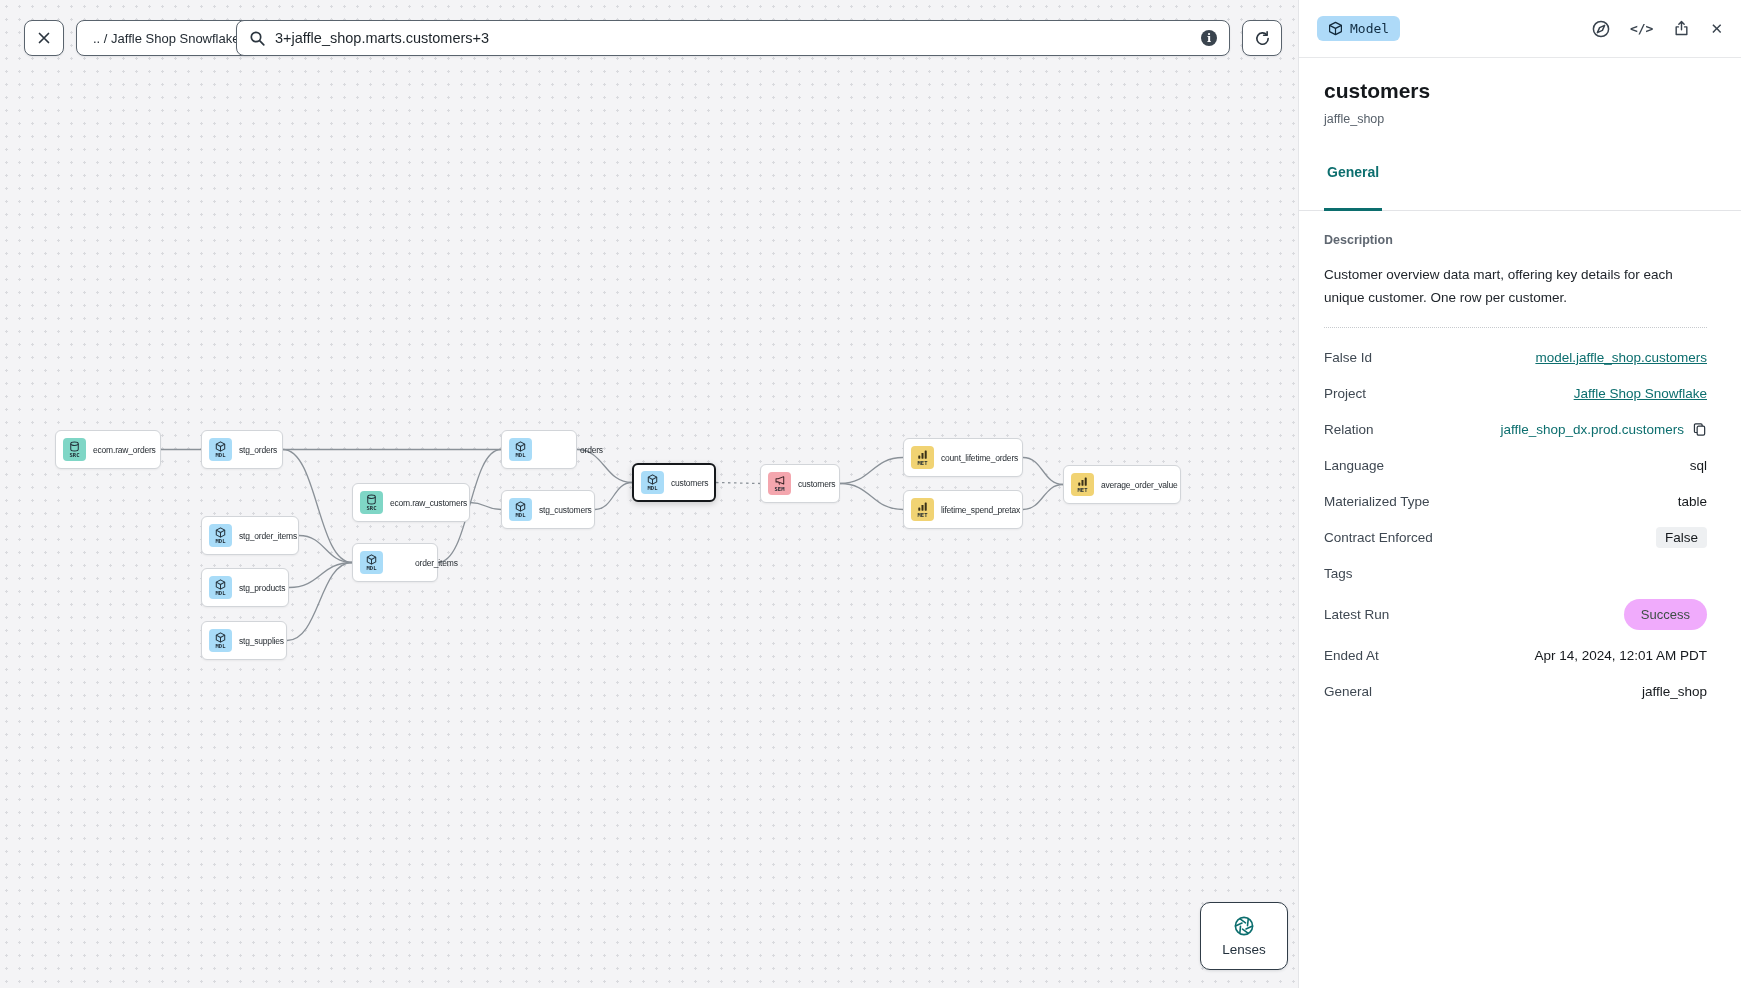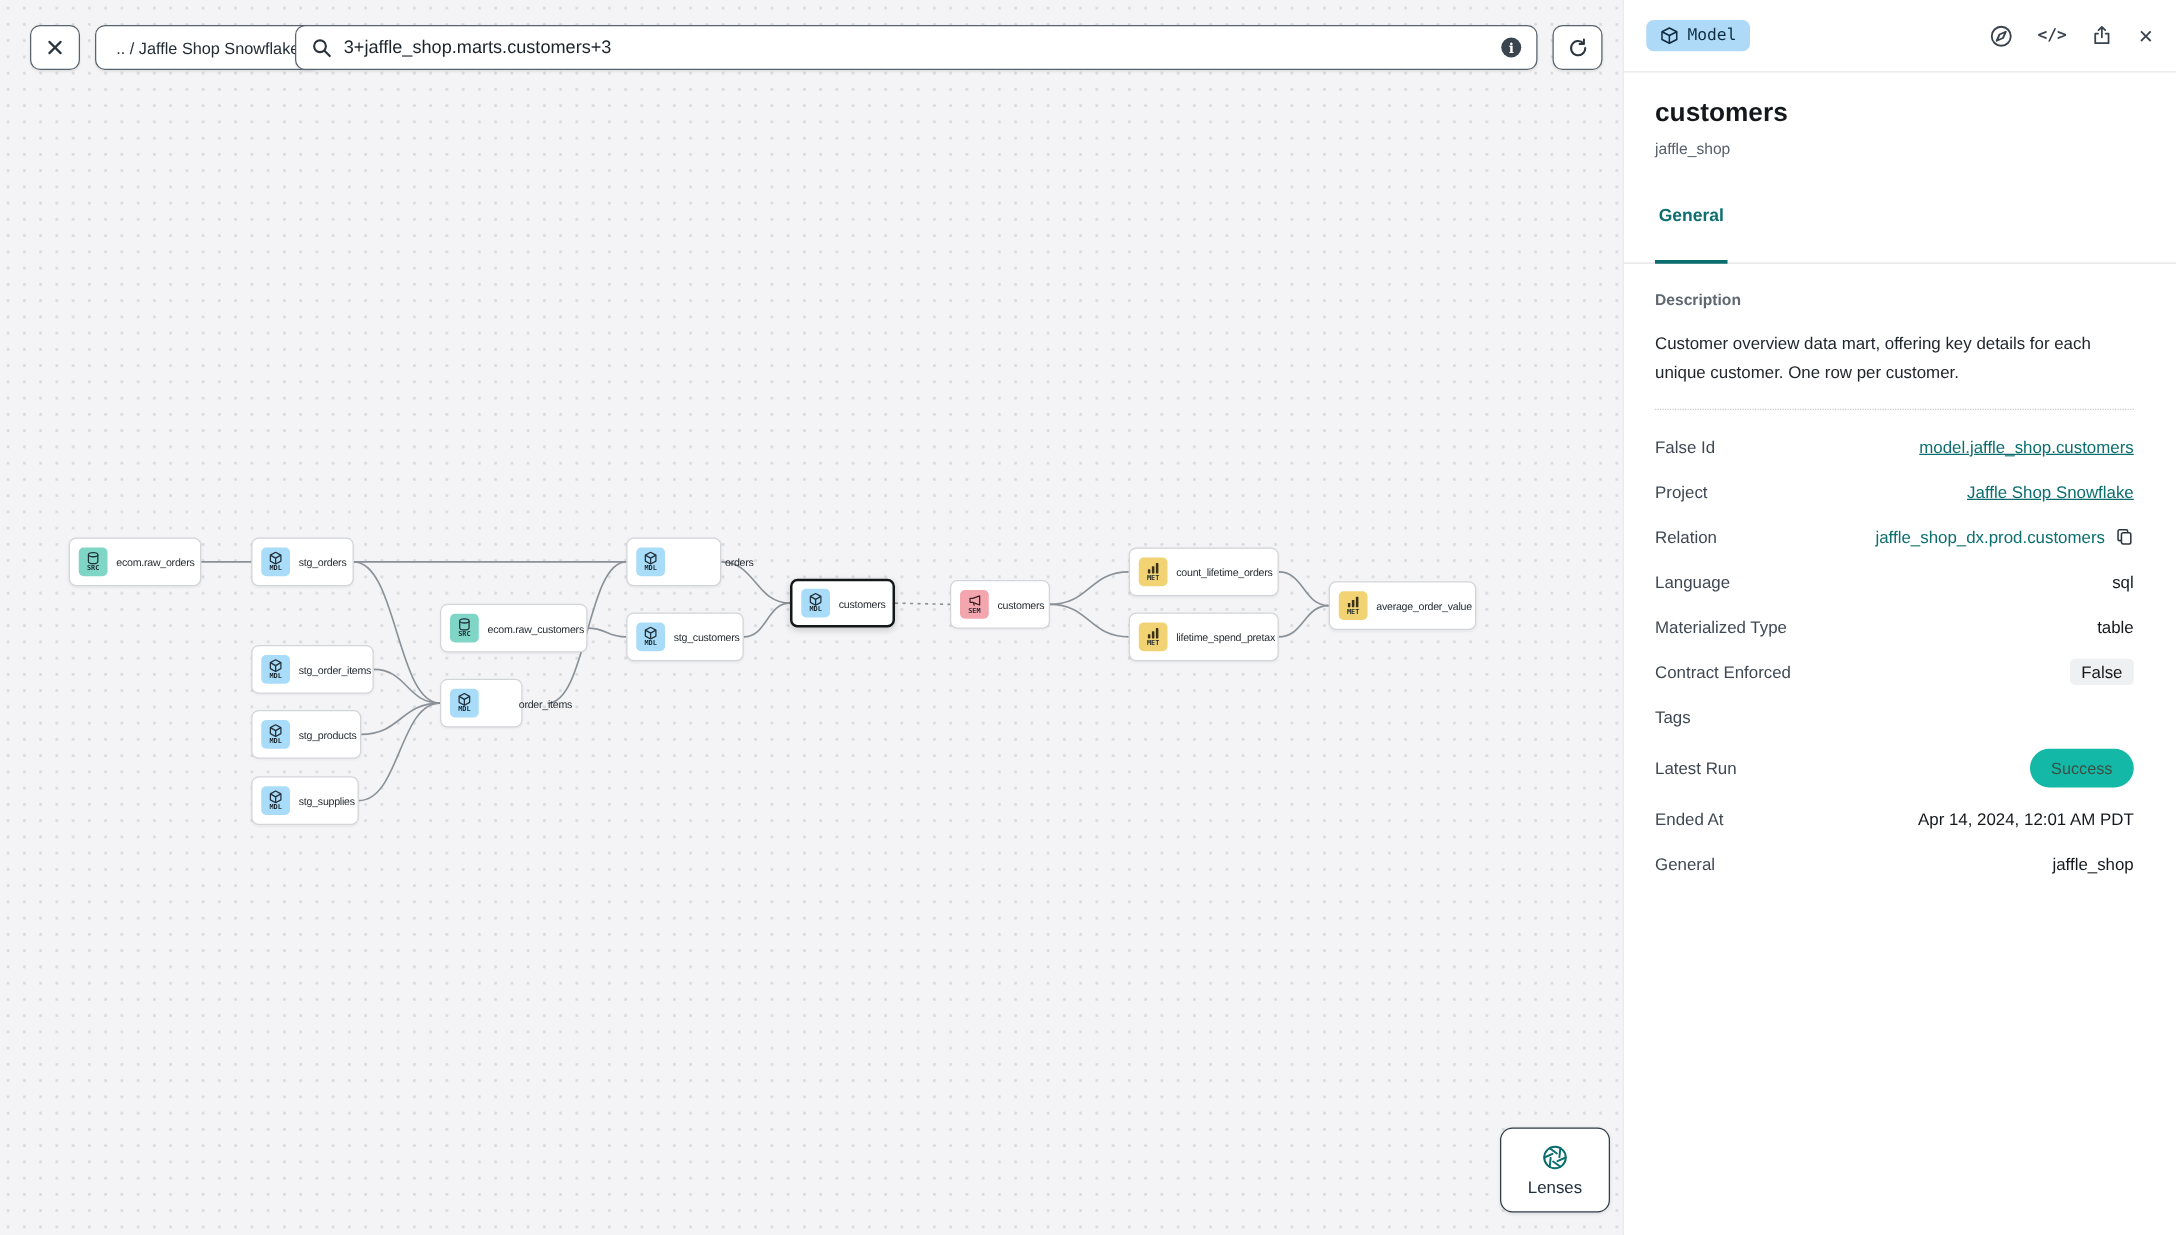--- a/index.html
+++ b/index.html
@@ -76,21 +76,21 @@
   .dotted-divider { border:none; border-top:1px dotted #c7cace; margin-bottom:19px; }
 
   .field-row { display:flex; justify-content:space-between; align-items:center;
     min-height:21px; margin-bottom:15px; font-size:13.5px; }
   .field-label { color:#3f4852; }
   .field-value { color:#15191d; display:flex; align-items:center; gap:8px; }
   .link { color:#0c6e6e; text-decoration:underline; cursor:pointer; }
   .teal-text { color:#0c6e6e; }
   .copy-btn { cursor:pointer; display:flex; }
   .badge-gray { background:#eef0f2; padding:3px 9px; border-radius:4px; }
-  .badge-green { background:#14b8a6; color:#3c4f44; padding:8px 17px; border-radius:999px; font-size:13px; }
+  .badge-green { background:#f0abfc; color:#3c4f44; padding:8px 17px; border-radius:999px; font-size:13px; }
 </style>
 </head>
 <body>
 
 <div class="canvas">
   <div id="graph">
     <svg id="edge-layer" width="1298" height="988">
         <path d="M161 449.5 L201 449.5" class="edge"></path>
         <path d="M283 449.5 L501 449.5" class="edge"></path>
         <path d="M283 449.5 C317.5 449.5 317.5 562.5 352 562.5" class="edge"></path>
@@ -176,21 +176,21 @@
           <svg width="11" height="11" viewBox="0 0 12 12">
             <g stroke="#233039" stroke-width="1.1" fill="none">
               <ellipse cx="6" cy="3" rx="4.1" ry="1.8"></ellipse>
               <path d="M1.9 3 V9 c0 1 1.8 1.9 4.1 1.9 s4.1 -0.9 4.1 -1.9 V3"></path>
             </g>
           </svg>
           <span class="node-icon-label">SRC</span>
         </span>
         <span class="node-label">ecom.raw_customers</span>
       </div>
-      <div class="node" style="left: 352px; top: 543px; width: 66px; gap: 32px;">
+      <div class="node" style="left: 352px; top: 543px; width: 86px; gap: 32px;">
         <span class="node-icon" style="background:#a9dcf8">
           <svg width="11" height="11" viewBox="0 0 12 12">
             <g stroke="#233039" stroke-width="1.1" fill="none" stroke-linejoin="round">
               <path d="M6 0.9 L10.6 3.4 V8.6 L6 11.1 L1.4 8.6 V3.4 Z"></path>
               <path d="M1.4 3.4 L6 6 L10.6 3.4"></path>
               <path d="M6 6 V11.1"></path>
             </g>
           </svg>
           <span class="node-icon-label">MDL</span>
         </span>

